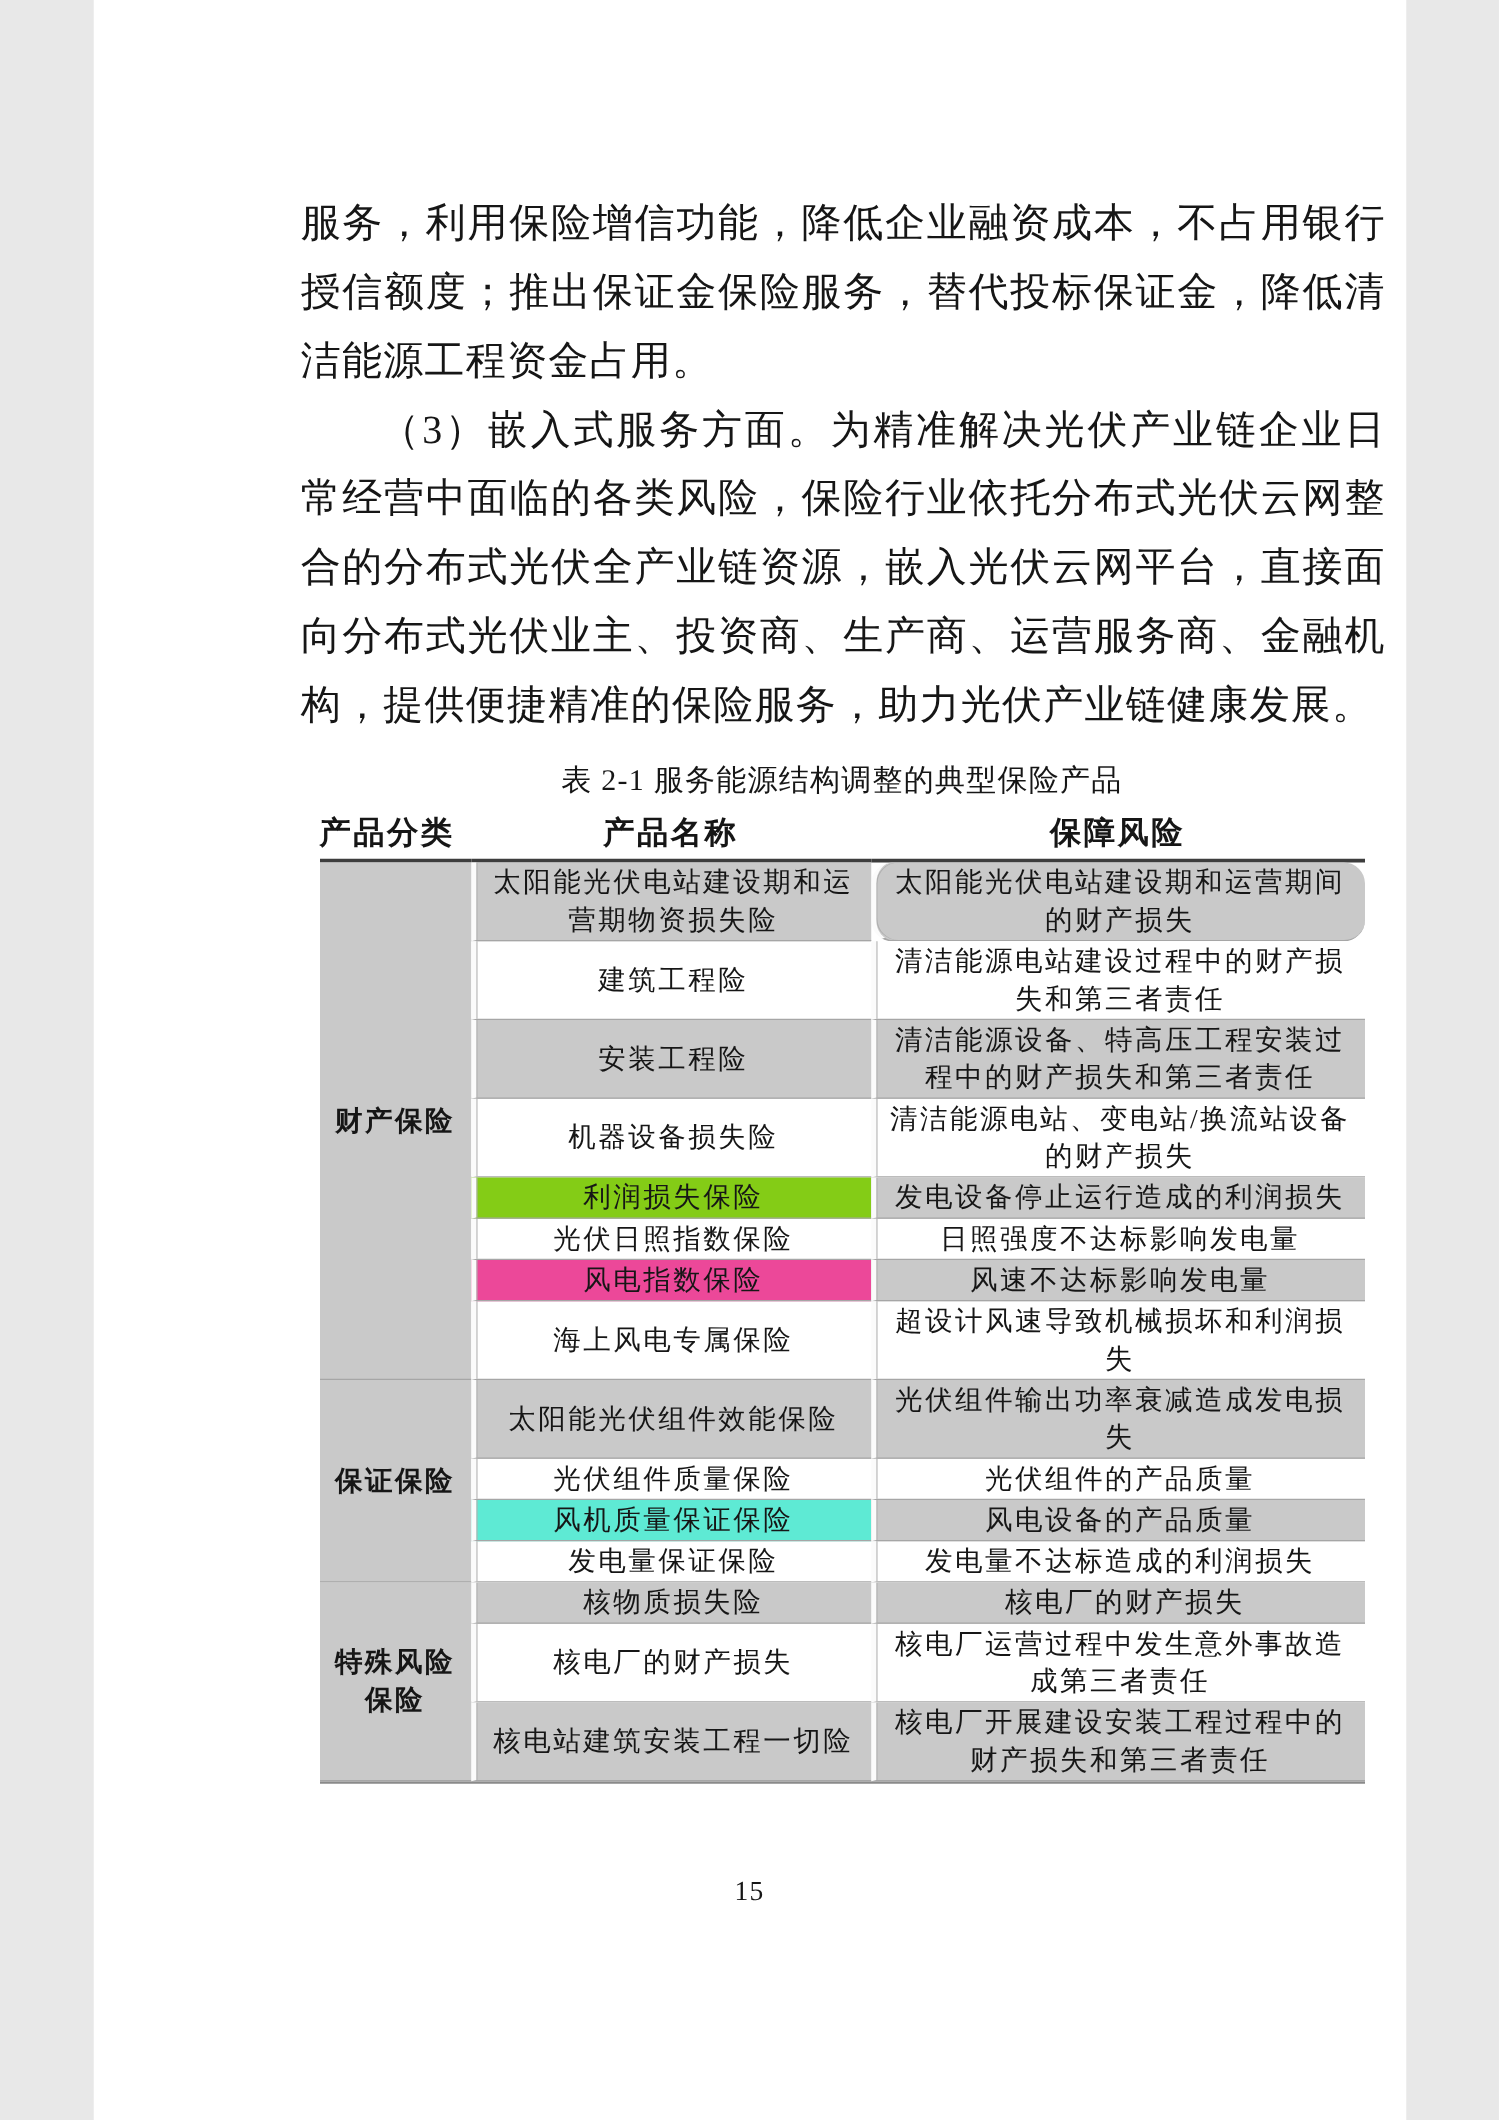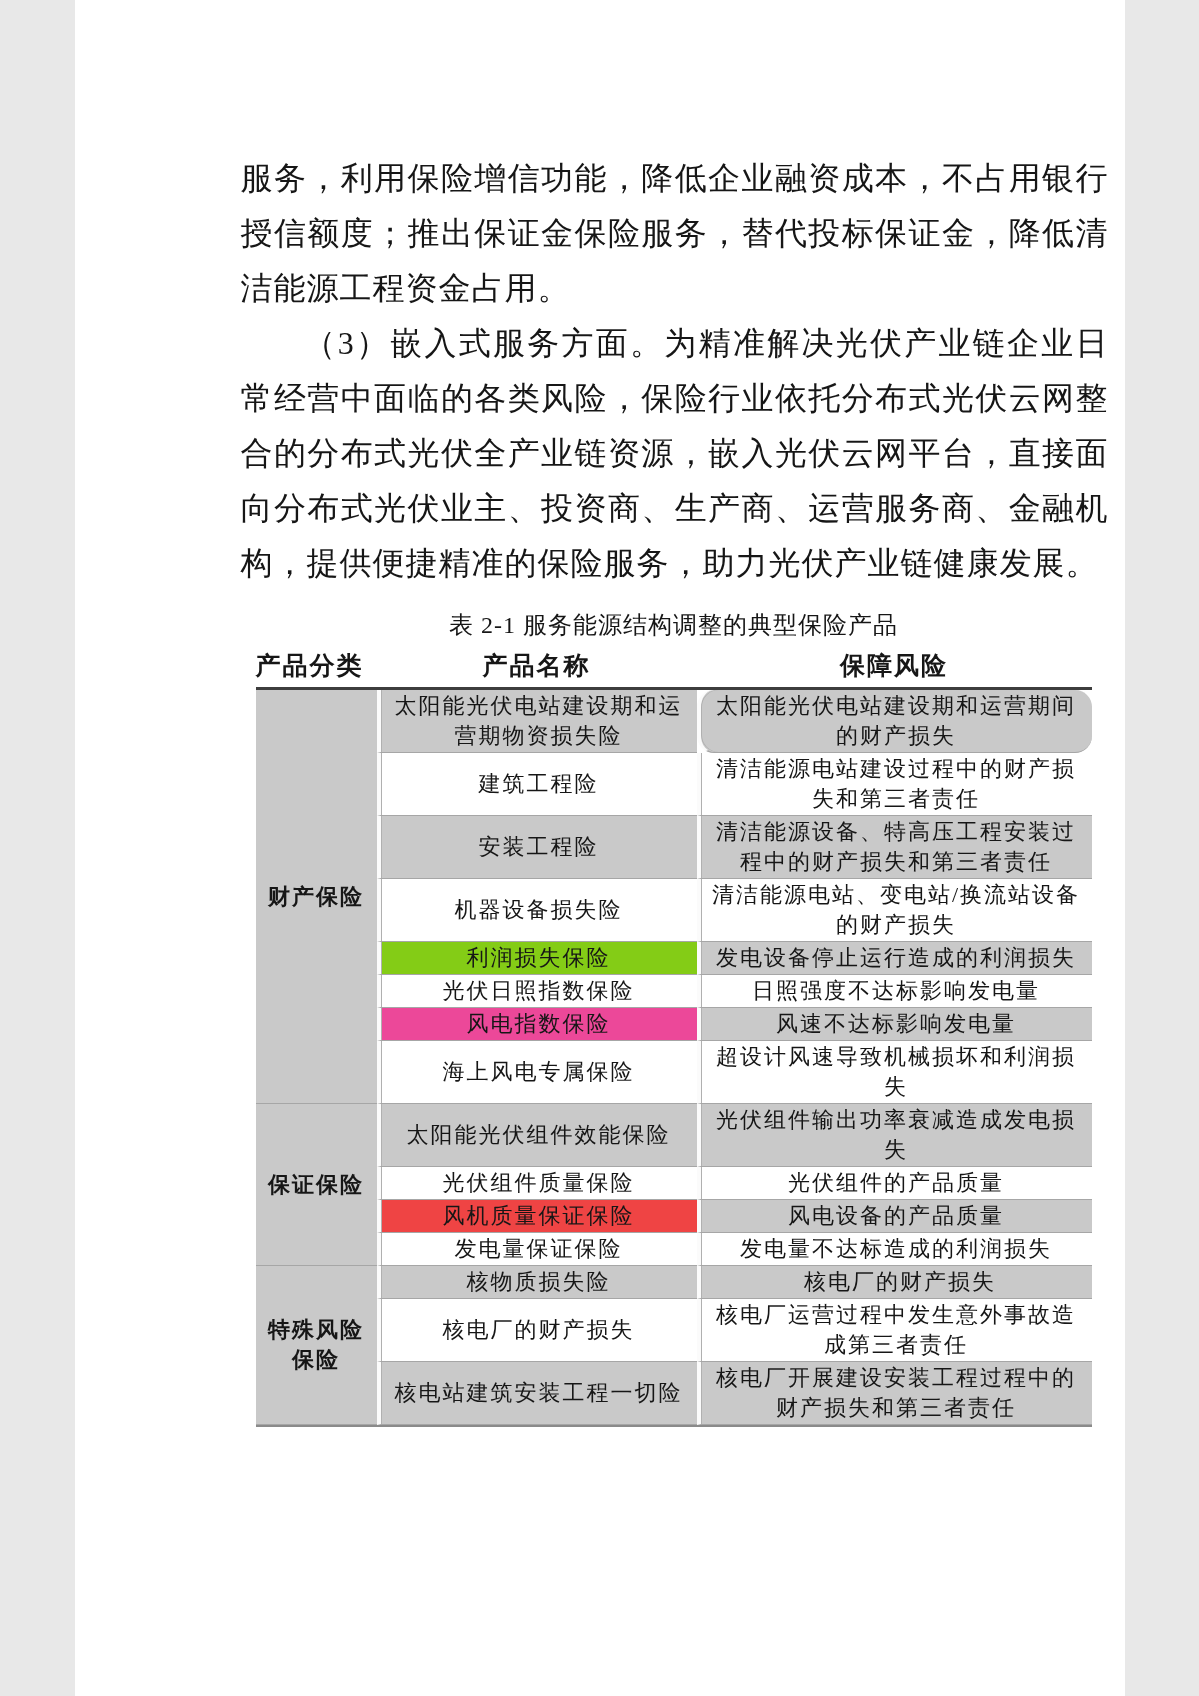--- a/index.html
+++ b/index.html
@@ -147,21 +147,21 @@
           <tr>
             <td class="c1" rowspan="4">保证保险</td>
             <td class="c2" style="background: rgb(201, 201, 201);">太阳能光伏组件效能保险</td>
             <td class="c3" style="background: rgb(201, 201, 201);">光伏组件输出功率衰减造成发电损失</td>
           </tr>
           <tr>
             <td class="c2">光伏组件质量保险</td>
             <td class="c3">光伏组件的产品质量</td>
           </tr>
           <tr>
-            <td class="c2" style="background: #ef4444; margin-top: 45px;">风机质量保证保险</td>
+            <td class="c2" style="background: #5eead4; margin-top: 45px;">风机质量保证保险</td>
             <td class="c3" style="background: rgb(201, 201, 201);">风电设备的产品质量</td>
           </tr>
           <tr>
             <td class="c2">发电量保证保险</td>
             <td class="c3">发电量不达标造成的利润损失</td>
           </tr>
           <tr>
             <td class="c1 no-bb" rowspan="3">特殊风险保险</td>
             <td class="c2" style="background: rgb(201, 201, 201);">核物质损失险</td>
             <td class="c3" style="background: rgb(201, 201, 201); padding-left: 16px;">核电厂的财产损失</td>
@@ -171,13 +171,14 @@
             <td class="c3">核电厂运营过程中发生意外事故造成第三者责任</td>
           </tr>
           <tr>
             <td class="c2 no-bb" style="background: rgb(201, 201, 201);">核电站建筑安装工程一切险</td>
             <td class="c3 no-bb" style="background: rgb(201, 201, 201);">核电厂开展建设安装工程过程中的财产损失和第三者责任</td>
           </tr>
         </tbody>
     </table>
   </div>
 
+  <div class="page-number">15</div>
 </div>
 
 </body></html>

